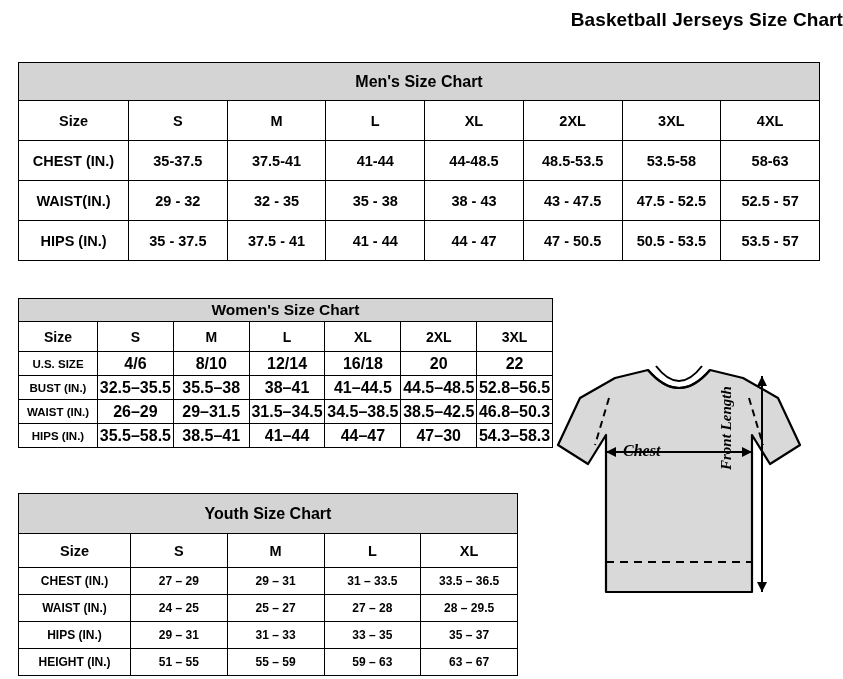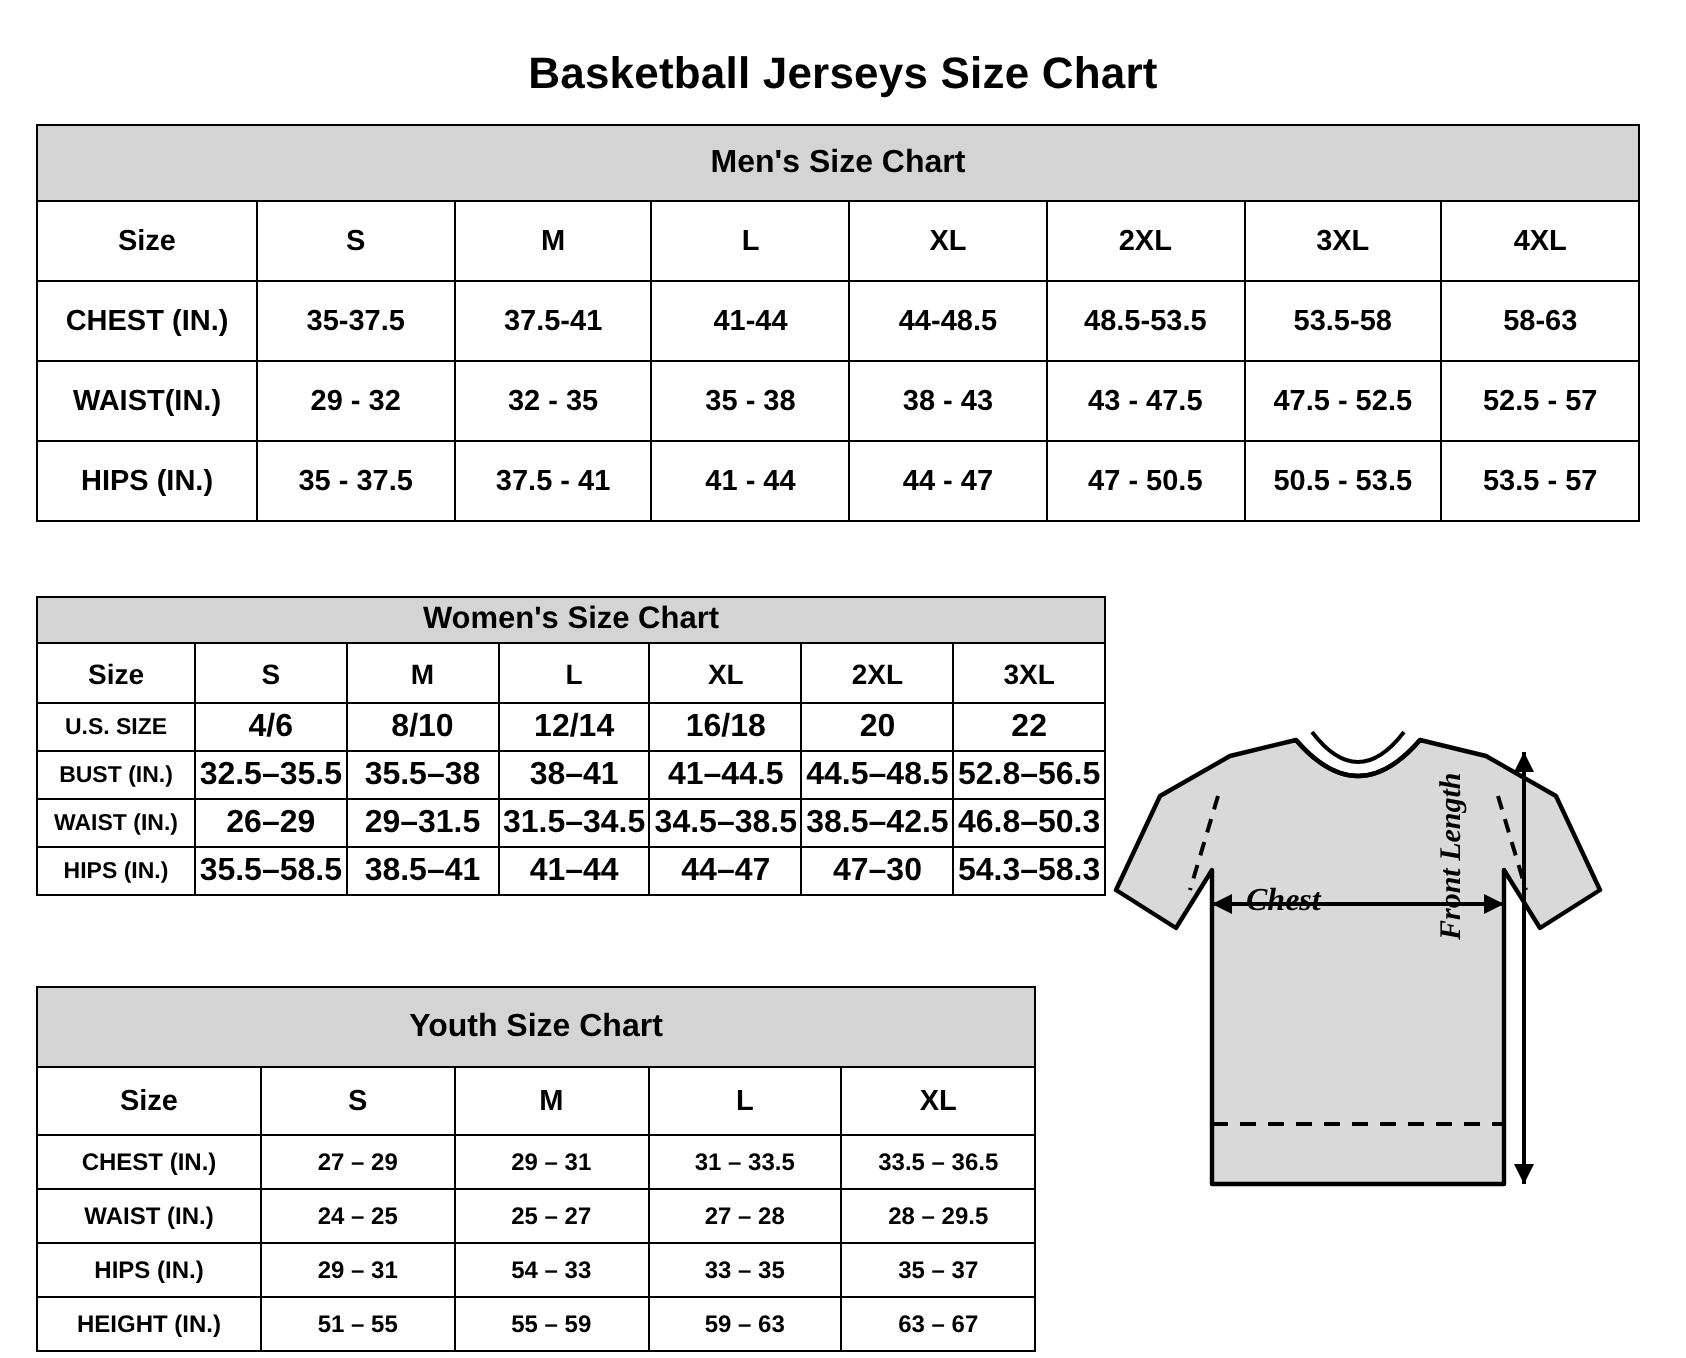--- a/index.html
+++ b/index.html
@@ -13,24 +13,24 @@
     color: #000000;
     overflow: hidden;
   }
   #page {
     position: relative;
     width: 843px;
     height: 679px;
     background: #fff;
   }
   .page-title {
-    text-align: center;
-    font-size: 22px;
-    font-weight: bold;
-    padding-top: 24px;
+    text-align: right;
+    font-size: 19px;
+    font-weight: bold;
+    padding-top: 9px;
     letter-spacing: 0.1px;
   }
 
   table.chart {
     border-collapse: collapse;
     table-layout: fixed;
     background: #fff;
   }
   table.chart td, table.chart th {
     border: 1px solid #000;
@@ -273,21 +273,21 @@
         <tr>
           <td class="rowhead rl">WAIST  (IN.)</td>
           <td>24 – 25</td>
           <td>25 – 27</td>
           <td>27 – 28</td>
           <td>28 – 29.5</td>
         </tr>
         <tr>
           <td class="rowhead rl">HIPS  (IN.)</td>
           <td>29 – 31</td>
-          <td>54 – 33</td>
+          <td>31 – 33</td>
           <td>33 – 35</td>
           <td>35 – 37</td>
         </tr>
         <tr>
           <td class="rowhead rl">HEIGHT  (IN.)</td>
           <td>51 – 55</td>
           <td>55 – 59</td>
           <td>59 – 63</td>
           <td>63 – 67</td>
         </tr>

